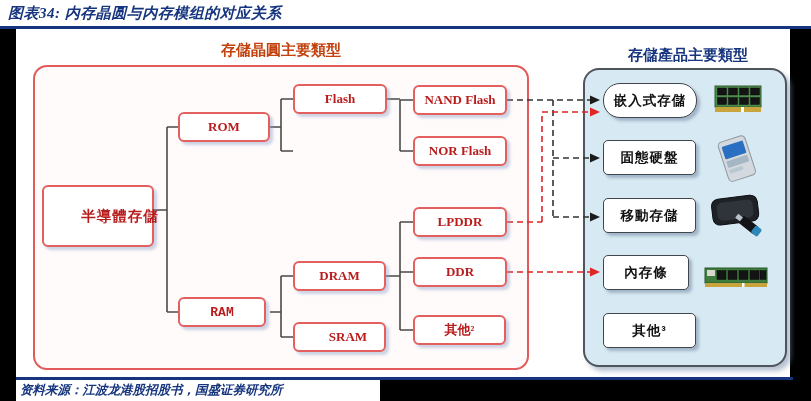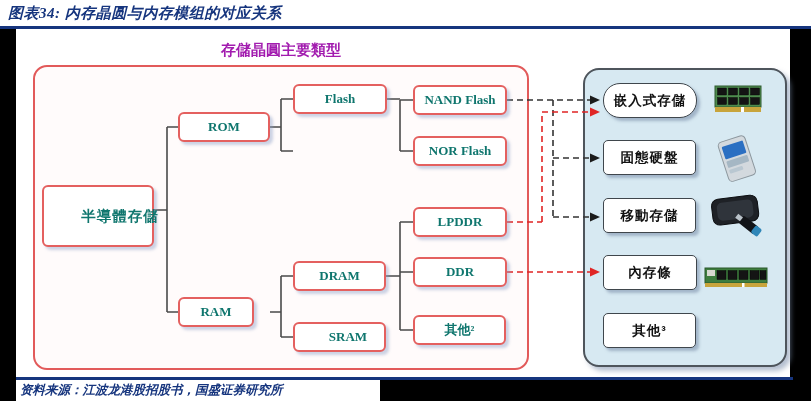--- a/index.html
+++ b/index.html
@@ -17,37 +17,37 @@
     font-family:"Liberation Serif", serif;
   }
   .source-strip { left:16px; top:380px; width:364px; height:21px; background:#ffffff; }
   .source-text {
     left:20px; top:382px; width:360px;
     color:#16357E; font-weight:bold; font-style:italic;
     font-size:12.5px; font-family:"Liberation Serif", serif; white-space:nowrap;
   }
 
   .panel-header { font-weight:bold; font-size:15px; text-align:center; font-family:"Liberation Sans", sans-serif; }
-  .hdr-red  { left:33px;  top:41px; width:496px; color:#a21caf; }
+  .hdr-red  { left:33px;  top:41px; width:496px; color:#c2410c; }
   .hdr-blue { left:583px; top:46px; width:210px; color:#16357E; }
 
   .wafer-container {
     left:33px; top:65px; width:496px; height:305px;
     background:#FFFBFB; border:2px solid #E25A5A; border-radius:14px;
   }
   .product-panel {
     left:583px; top:68px; width:204px; height:299px;
     background:#D7E9F2; border:2px solid #4E555C; border-radius:16px;
     box-shadow:4px 4px 5px rgba(120,140,170,.55);
   }
 
   .node {
     position:absolute; background:#ffffff; border:2px solid #E4605F; border-radius:6px;
     display:flex; align-items:center; justify-content:center;
-    font-weight:bold; color:#0f766e; font-size:13px;
+    font-weight:bold; color:#b91c1c; font-size:13px;
     font-family:"Liberation Serif", serif;
     box-shadow:3px 3px 3px rgba(140,160,200,.45);
     white-space:nowrap;
   }
   .node-root { font-size:14.5px; letter-spacing:1px; }
 
   .pbox {
     position:absolute; background:#ffffff; border:1.5px solid #3F464C; border-radius:5px;
     display:flex; align-items:center; justify-content:center;
     font-weight:bold; color:#111; font-size:13.5px; letter-spacing:1px;
@@ -70,20 +70,21 @@
 
   <div class="abs rule" style="left:0;top:26px;width:811px;height:3px;"></div>
   <div class="abs rule" style="left:16px;top:377px;width:777px;height:3px;"></div>
 
   <div class="abs fig-title">图表34: 内存晶圆与内存模组的对应关系</div>
 
   <div class="abs source-strip"></div>
   <div class="abs source-text">资料来源：江波龙港股招股书，国盛证券研究所</div>
 
   <div class="abs panel-header hdr-red">存儲晶圓主要類型</div>
+  <div class="abs panel-header hdr-blue">存儲產品主要類型</div>
 
   <div class="abs wafer-container"></div>
   <div class="abs product-panel"></div>
 
   <svg class="overlay" width="811" height="401" viewBox="0 0 811 401">
     <g stroke="#4A4A4A" stroke-width="1.6" fill="none">
       <path d="M154,210 H167 M167,127 V312 M167,127 H178 M167,312 H178"></path>
       <path d="M270,127 H281 M281,99 V151 M281,99 H293 M281,151 H293"></path>
       <path d="M387,99 H400 M400,100 V151 M400,100 H413 M400,151 H413"></path>
       <path d="M270,312 H281 M281,276 V337 M281,276 H293 M281,337 H293"></path>
@@ -105,34 +106,34 @@
       <polygon points="590,212.5 600,217 590,221.5"></polygon>
     </g>
     <g fill="#E02525">
       <polygon points="590,107.5 600,112 590,116.5"></polygon>
       <polygon points="590,267.5 600,272 590,276.5"></polygon>
     </g>
   </svg>
 
   <div class="node node-root" style="left:42px;top:185px;width:112px;height:62px;padding-left:44px;">半導體存儲</div>
   <div class="node" style="left:178px;top:112px;width:92px;height:30px;">ROM</div>
-  <div class="node" style="left:178px;top:297px;width:76px;height:30px;">RAM</div>
+  <div class="node" style="left:178px;top:297px;width:88px;height:30px;font-family:Liberation Mono, monospace;">RAM</div>
   <div class="node" style="left:293px;top:84px;width:94px;height:30px;">Flash</div>
   <div class="node" style="left:413px;top:85px;width:94px;height:30px;">NAND Flash</div>
   <div class="node" style="left:413px;top:136px;width:94px;height:30px;">NOR Flash</div>
   <div class="node" style="left:293px;top:261px;width:93px;height:30px;">DRAM</div>
   <div class="node" style="left:293px;top:322px;width:93px;height:30px;padding-left:17px;">SRAM</div>
   <div class="node" style="left:413px;top:207px;width:94px;height:30px;">LPDDR</div>
   <div class="node" style="left:413px;top:257px;width:94px;height:30px;">DDR</div>
   <div class="node" style="left:413px;top:315px;width:93px;height:30px;">其他²</div>
 
   <div class="pbox" style="left:603px;top:83px;width:94px;height:35px;border-radius:17px;">嵌入式存儲</div>
   <div class="pbox" style="left:603px;top:140px;width:93px;height:35px;">固態硬盤</div>
   <div class="pbox" style="left:603px;top:198px;width:93px;height:35px;">移動存儲</div>
-  <div class="pbox" style="left:603px;top:255px;width:94px;height:35px;">內存條</div>
+  <div class="pbox" style="left:603px;top:255px;width:86px;height:35px;">內存條</div>
   <div class="pbox" style="left:603px;top:313px;width:93px;height:35px;">其他³</div>
 
   <div class="icon-wrap" style="left:714px;top:85px;">
     <svg width="48" height="30" viewBox="0 0 48 30">
       <rect x="1" y="1" width="46" height="21" fill="#4E8B4E" stroke="#2E5B2E"></rect>
       <g fill="#141414" stroke="#000" stroke-width="0.4">
         <rect x="3.5" y="3" width="9" height="7"></rect>
           <rect x="14.5" y="3" width="9" height="7"></rect>
         <rect x="25.5" y="3" width="9" height="7"></rect>
           <rect x="36.5" y="3" width="9" height="7"></rect>

